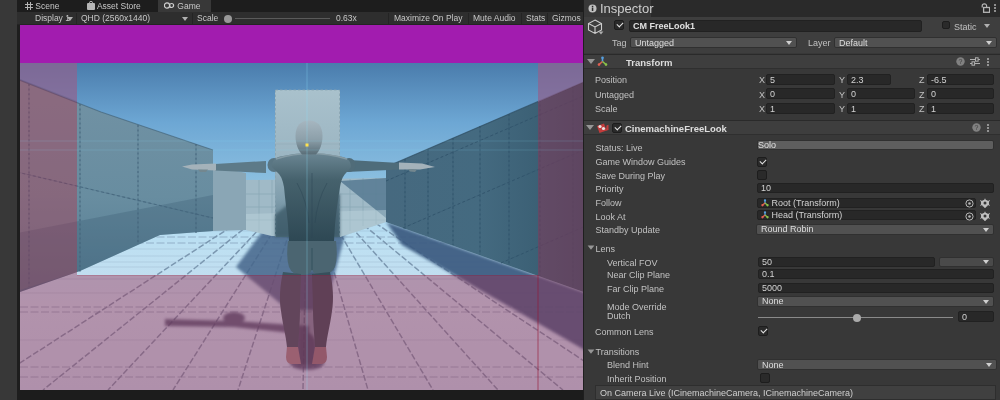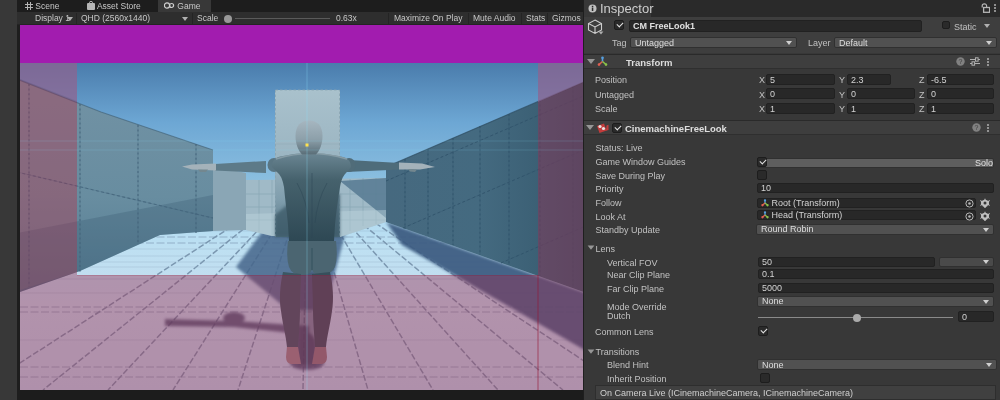--- a/index.html
+++ b/index.html
@@ -295,21 +295,21 @@
         <circle cx="7.5" cy="6.5" r="1.6" fill="#e8e3e3"></circle>
       </svg>
     <div class="cb checked abs" style="left:28px; top:123px;"></div>
     <div class="row-label bold" style="left:41px; top:124px; font-size:9.5px;">CinemachineFreeLook</div>
     <svg class="abs" style="left:388px; top:123px;" width="9" height="9" viewBox="0 0 9 9">
         <circle cx="4.5" cy="4.5" r="4.2" fill="#818181"></circle>
         <text x="4.5" y="6.8" font-size="7" text-anchor="middle" fill="#3e3e3e" font-family="Liberation Sans">?</text>
       </svg>
     <div class="kebab" style="left:403px; top:124px;"></div>
     <div class="row-label" style="left:11.5px; top:143px;">Status: Live</div>
-    <div class="abs" style="left:173px; top:158px; width:237px; height:9.5px; background:#5e5e5e; border:1px solid #303030; border-radius:2px; text-align:right; line-height:8px; color:#e2e2e2; font-size:9px;">Solo</div>
+    <div class="abs" style="left:173px; top:140px; width:237px; height:9.5px; background:#5e5e5e; border:1px solid #303030; border-radius:2px; text-align:left; line-height:8px; color:#e2e2e2; font-size:9px;">Solo</div>
     <div class="row-label" style="left:11.5px; top:157px;">Game Window Guides</div>
     <div class="cb checked abs" style="left:173px; top:156.5px;"></div>
     <div class="row-label" style="left:11.5px; top:170.5px;">Save During Play</div>
     <div class="cb abs" style="left:173px; top:170px;"></div>
     <div class="row-label" style="left:11.5px; top:184px;">Priority</div>
     <div class="fld" style="left:173px; top:183.3px; width:237px; height:10px; line-height:9px;">10</div>
     <div class="row-label" style="left:11.5px; top:198px;">Follow</div>
     <div class="fld" style="left:173px; top:197.6px; width:219px; height:10px; line-height:9px;"><svg width="8" height="8" viewBox="0 0 11 11" style="vertical-align:-1px;">
           <g stroke-width="1.8" fill="none">
             <path d="M5.5 5.5 L5.5 1.5" stroke="#57a0e0"></path>

